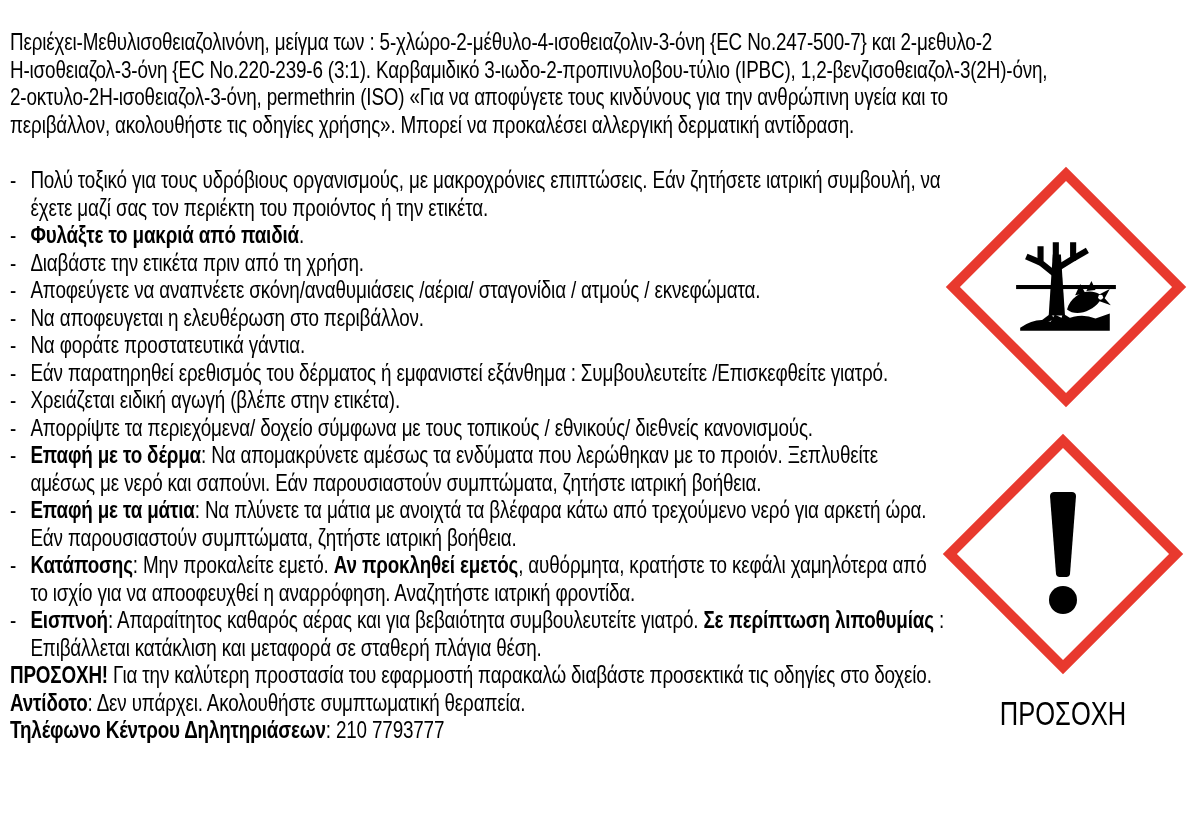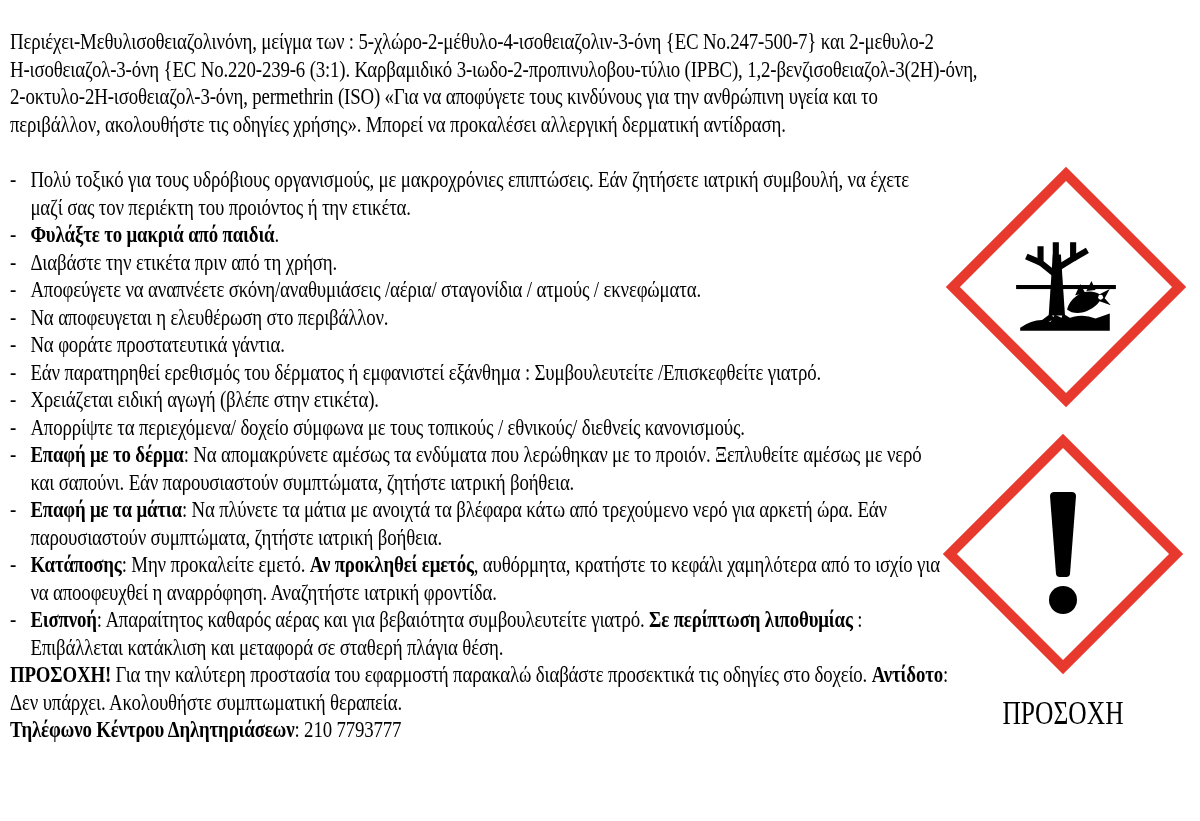--- a/index.html
+++ b/index.html
@@ -1,21 +1,21 @@
 <!DOCTYPE html>
 <html style="--hazard-red: #e8392e;"><head>
 <meta charset="utf-8">
 <style>
   html,body{margin:0;padding:0;background:#fff;}
   .page{
     position:relative;
     width:1192px;height:821px;
     background:#fff;
     overflow:hidden;
-    font-family:Liberation Serif, serif;
+    font-family:Liberation Sans, sans-serif;
     color:#000;
   }
   
   .textcol{
     position:absolute;left:10px;top:28px;width:1520px;
     transform:scaleX(0.785);transform-origin:0 0;
     font-size:24px;line-height:27.5px;
     letter-spacing:-0.2px;
   }
   .intro{margin:0 0 28px 0;}

